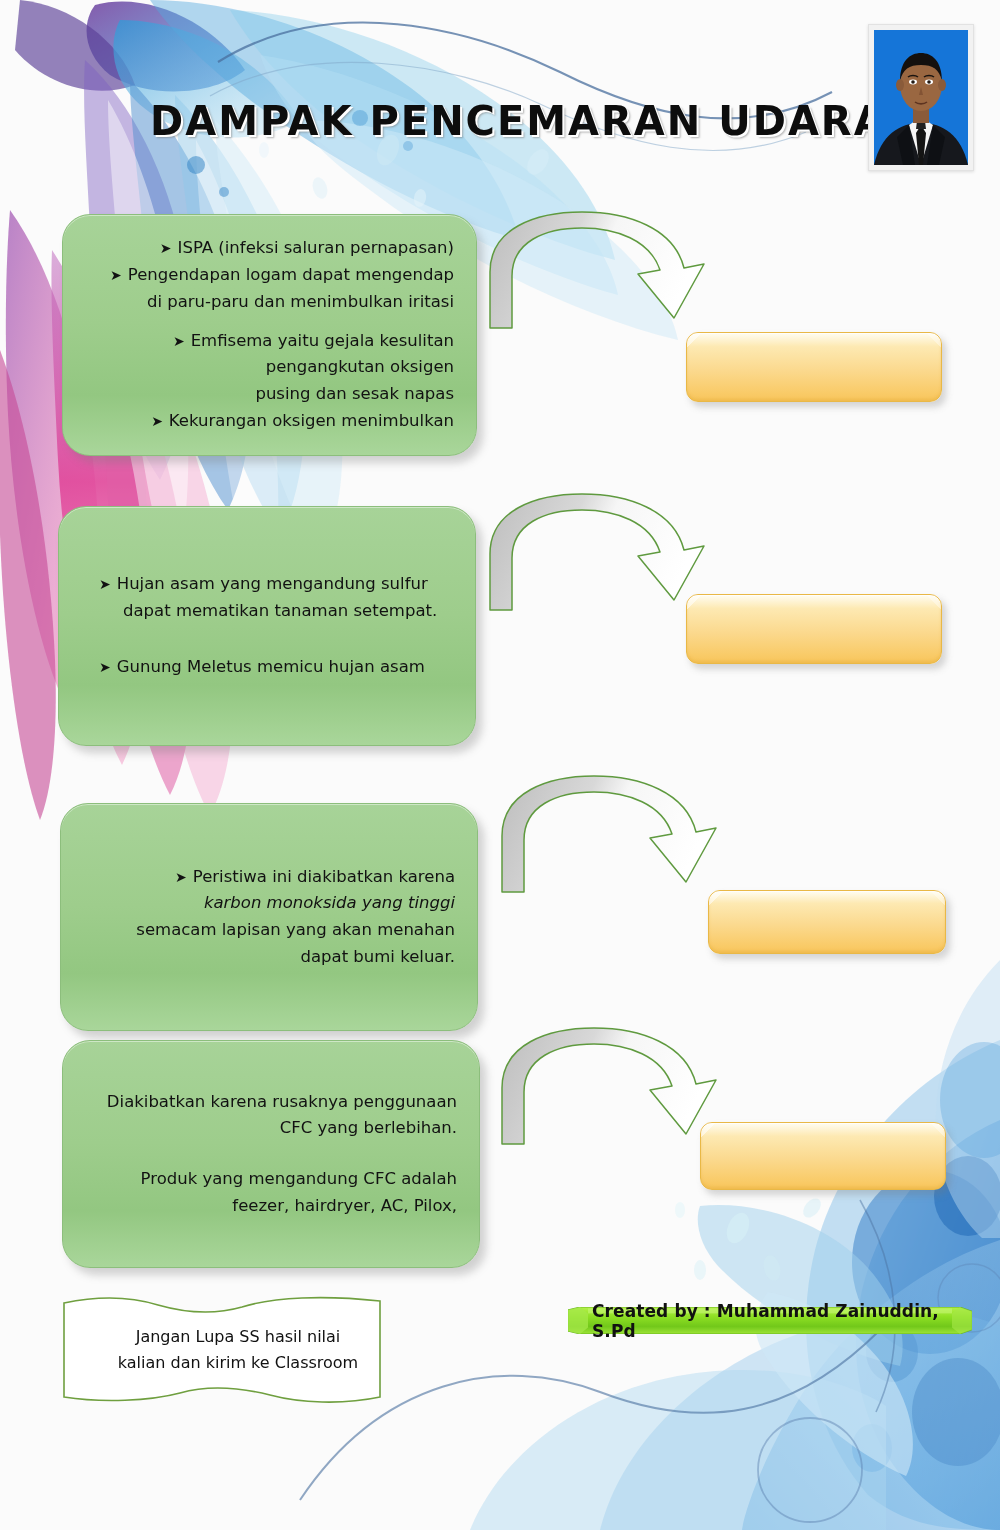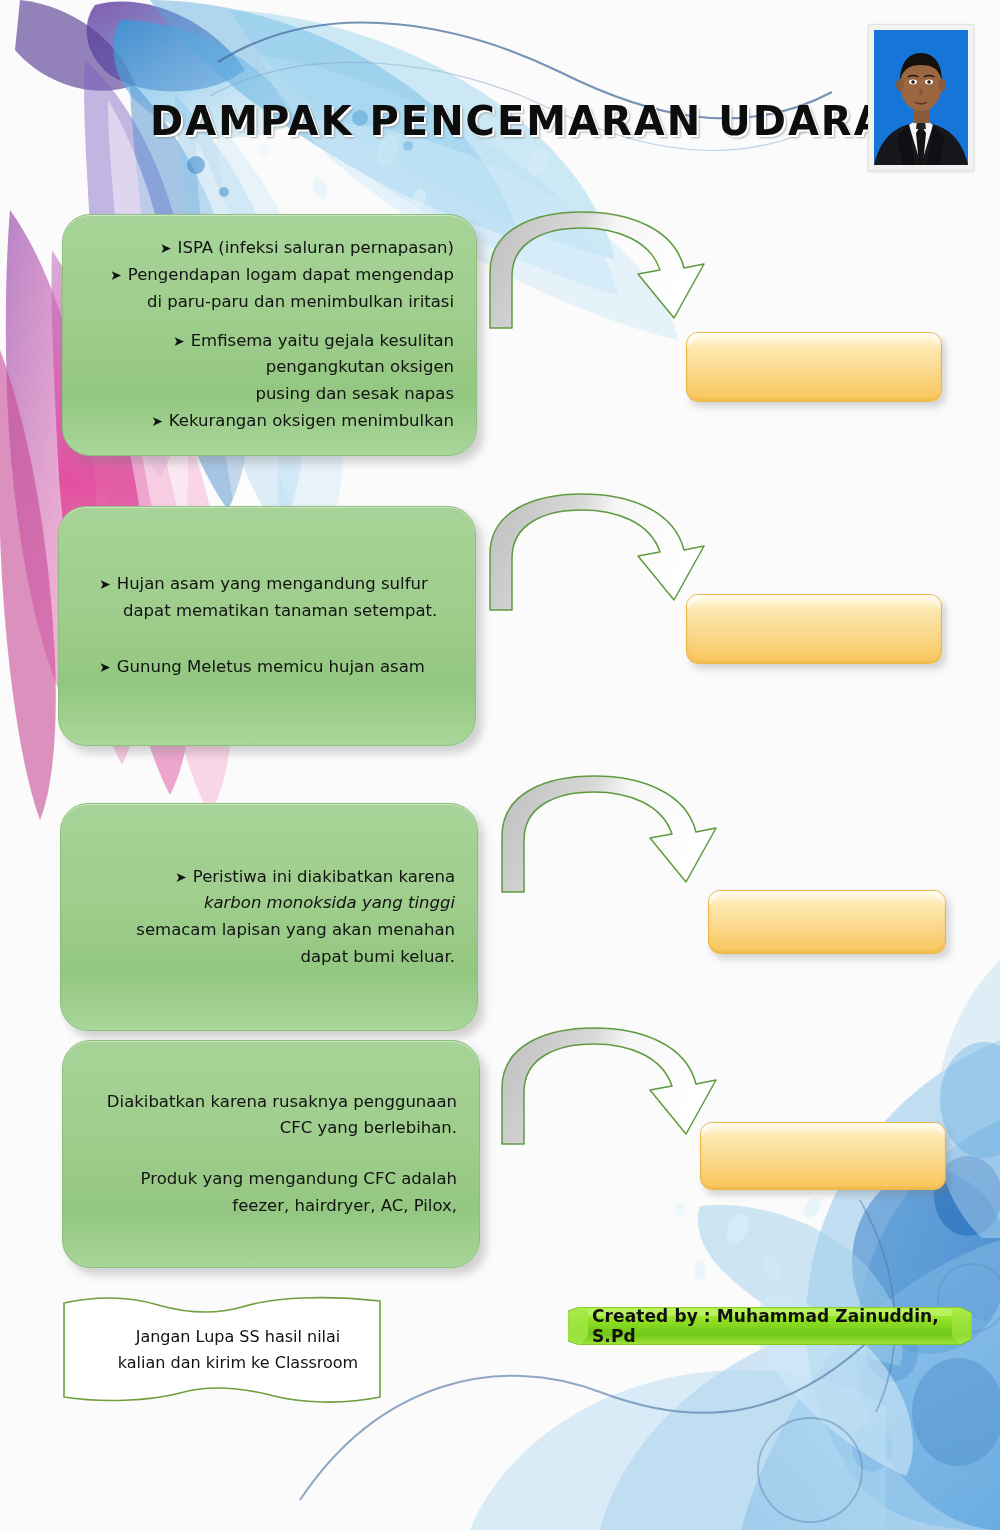--- a/index.html
+++ b/index.html
@@ -107,21 +107,21 @@
     display:flex;flex-direction:column;align-items:center;justify-content:center;
     font-family:"DejaVu Sans","Liberation Sans",sans-serif;
     font-size:16px;line-height:1.65;color:#111;text-align:center;
     padding:0 20px;box-sizing:border-box;
   }
 
   
   .credit{
     position:absolute;
     left:568px;top:1307px;
-    width:404px;height:38px;
+    width:404px;height:27px;
   }
   .credit svg{position:absolute;inset:0;width:100%;height:100%;}
   .credit .credit-text{
     position:absolute;inset:0;
     display:flex;align-items:center;
     padding-left:24px;
     font-family:"DejaVu Sans","Liberation Sans",sans-serif;
     font-size:17px;font-weight:700;color:#111;
     letter-spacing:.1px;
     box-sizing:border-box;

